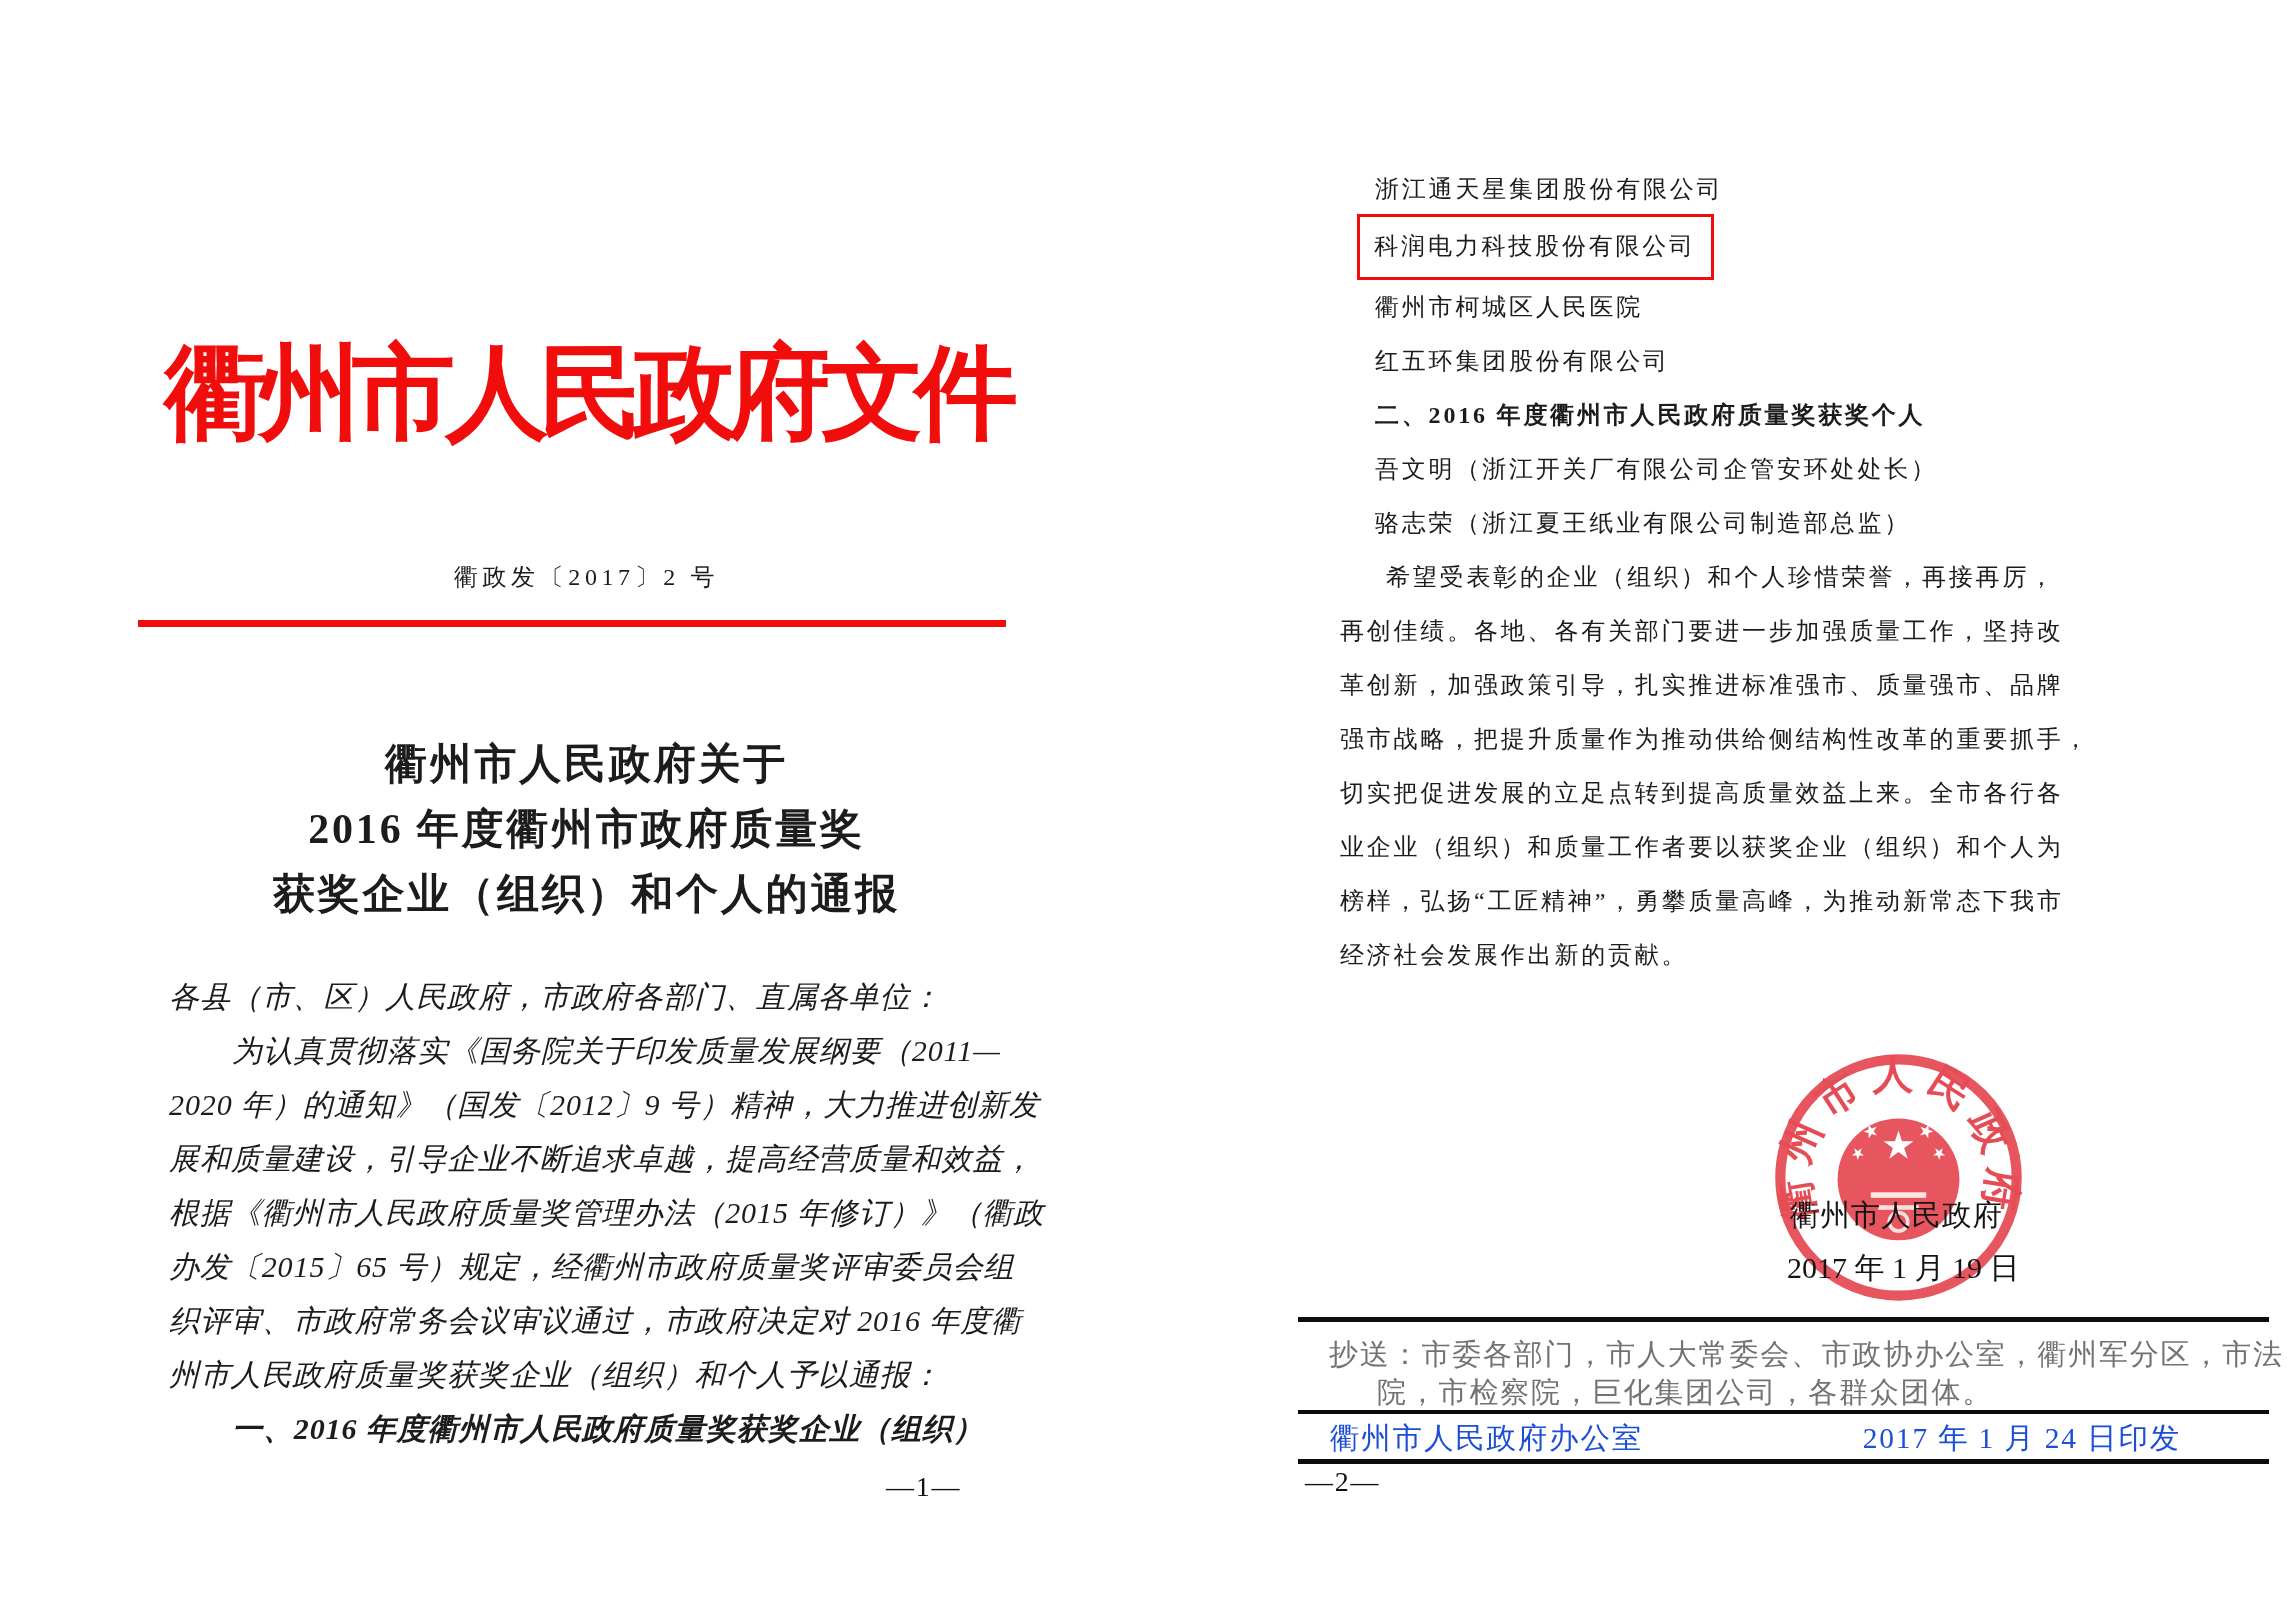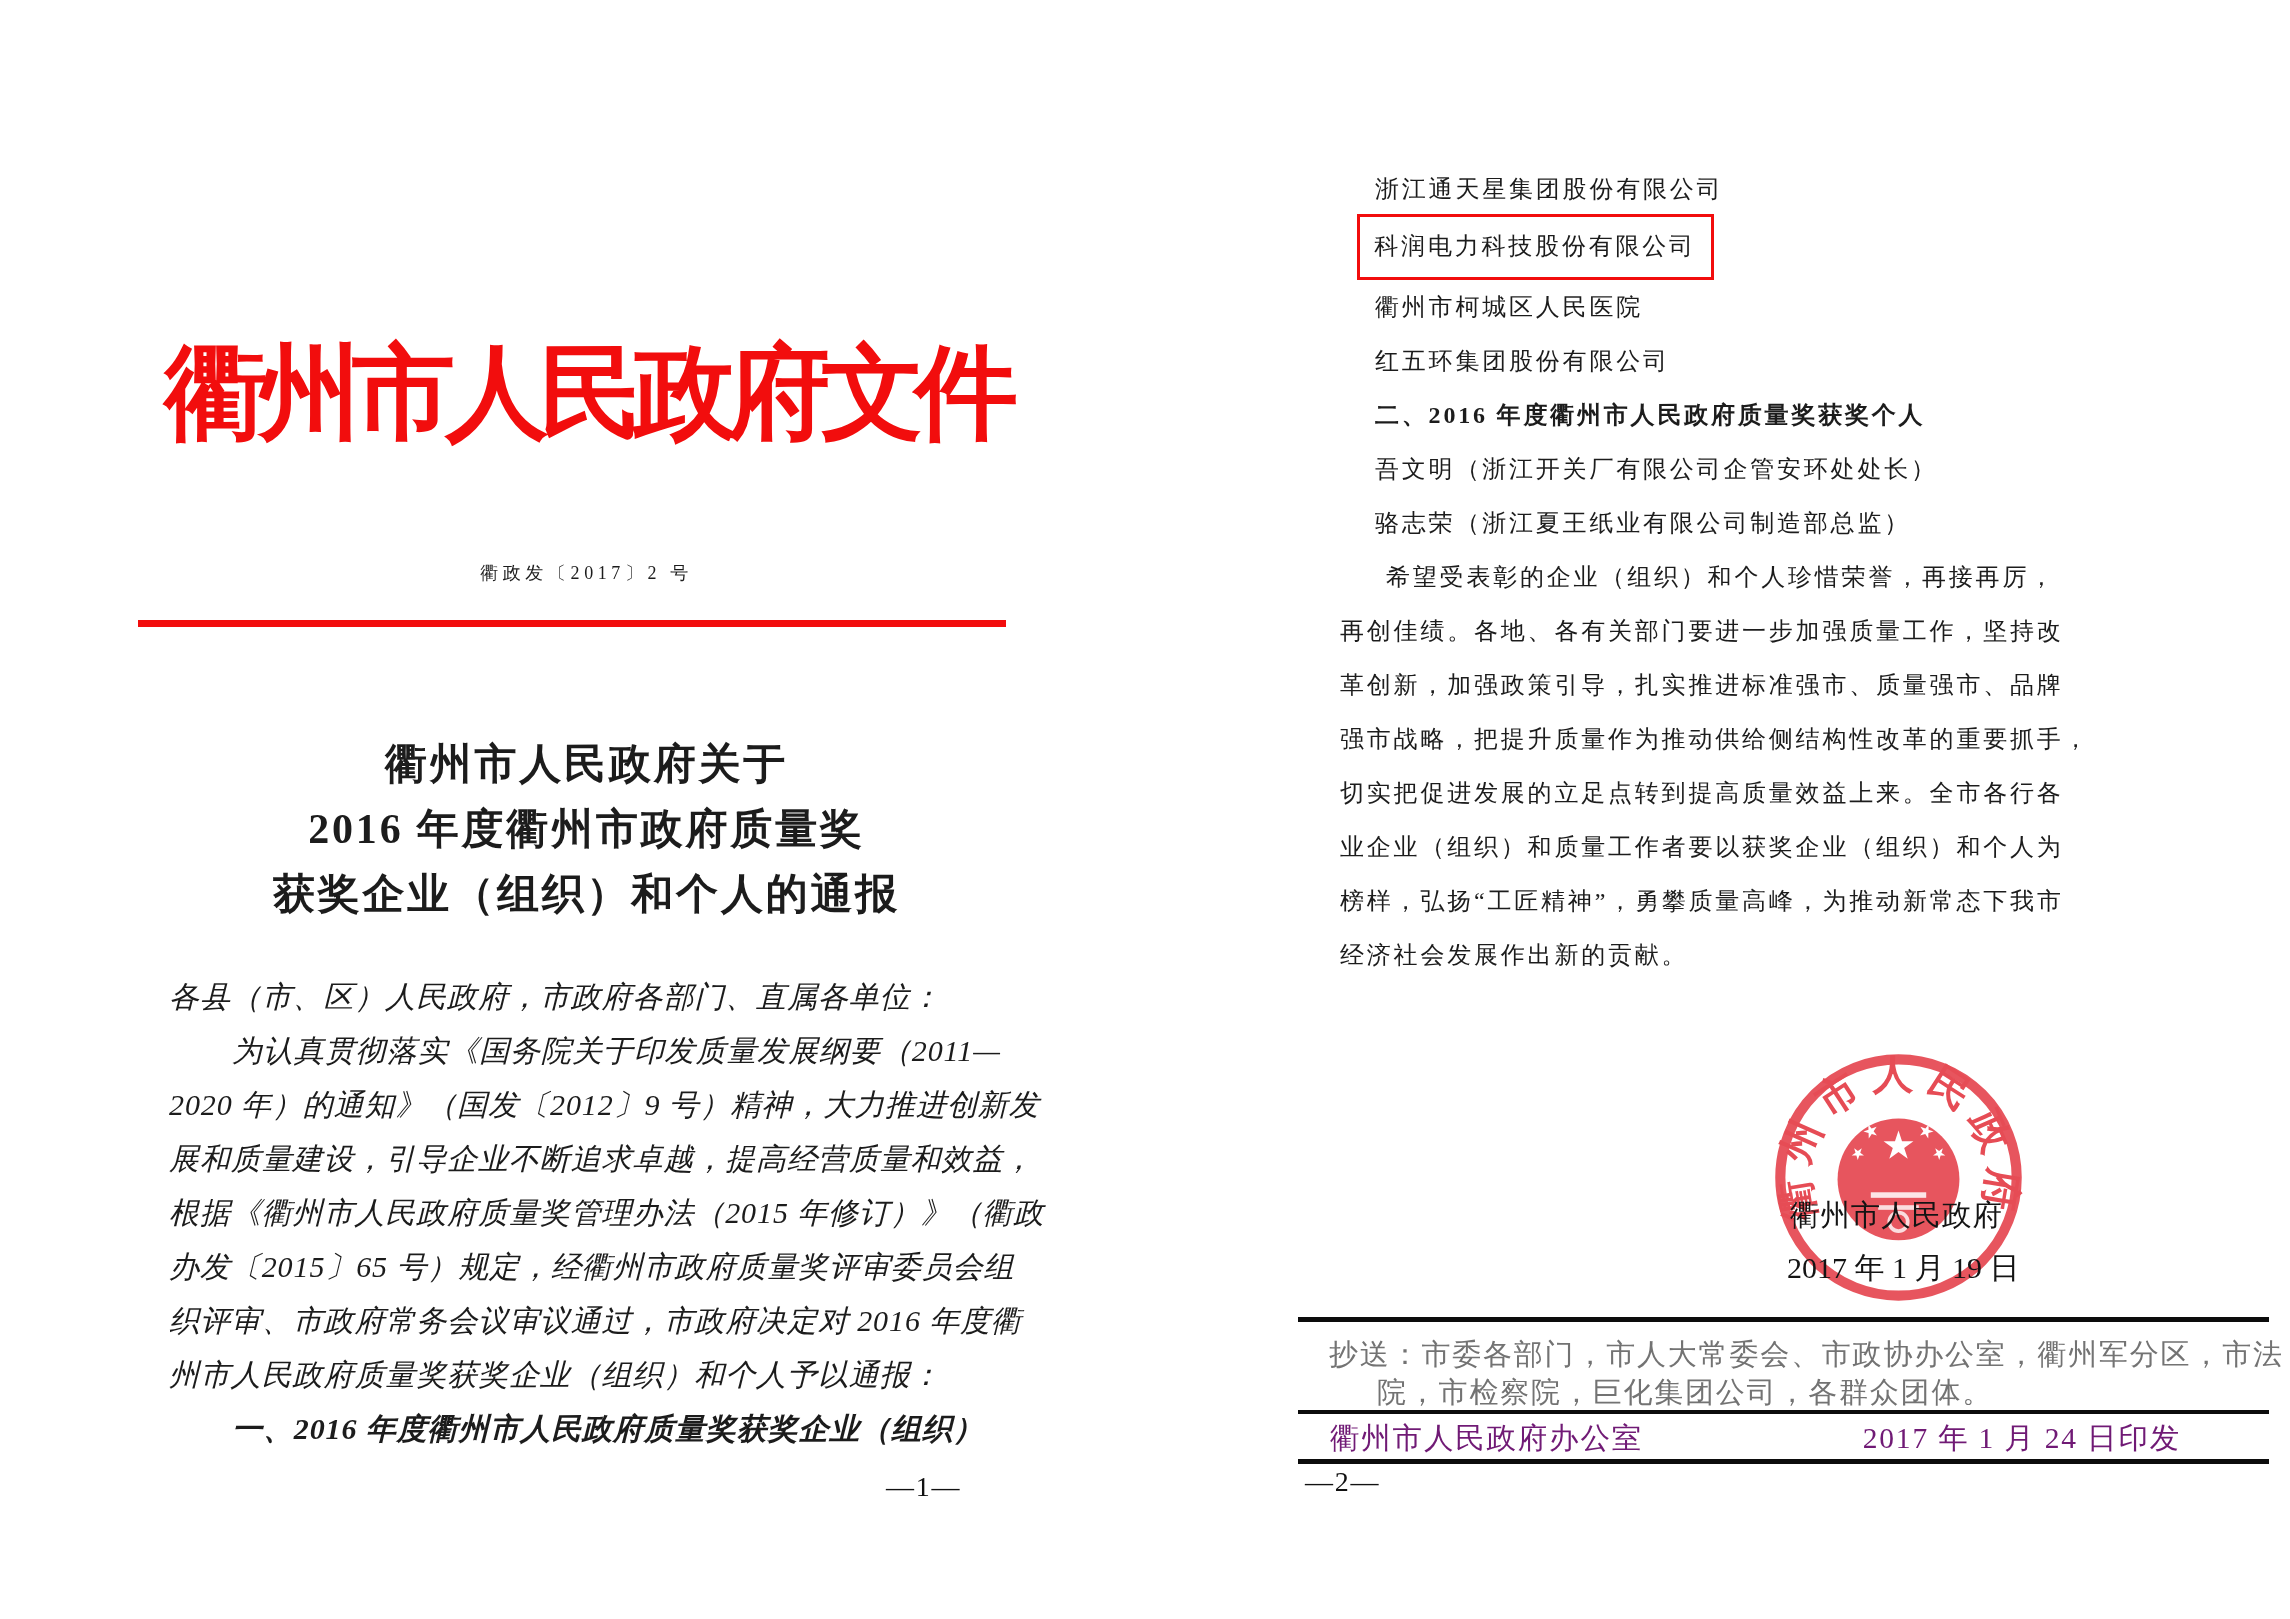--- a/index.html
+++ b/index.html
@@ -9,21 +9,21 @@
   }
   .abs{position:absolute;}
   
   .red-header{
     left:125px;top:325px;width:923px;text-align:center;
     font-size:103px;font-weight:bold;letter-spacing:-9.2px;line-height:137px;
     color:var(--accent-red);white-space:nowrap;
   }
   .doc-number{
     left:125px;top:561px;width:923px;text-align:center;
-    font-size:18px;letter-spacing:4.6px;white-space:nowrap;
+    font-size:24px;letter-spacing:4.6px;white-space:nowrap;
   }
   .red-rule{left:138px;top:620px;width:868px;height:6.5px;background:var(--accent-red);}
   .title-block{
     left:123px;top:732px;width:927px;text-align:center;
     font-size:42px;font-weight:bold;line-height:65px;letter-spacing:2.8px;
   }
   .body1{
     left:169px;top:970px;width:831px;
     font-size:30px;line-height:54px;letter-spacing:0.9px;white-space:nowrap;font-style:italic;
   }
@@ -56,21 +56,21 @@
   .r1{top:1317px;height:4.6px;}
   .r2{top:1410px;height:3.7px;}
   .r3{top:1459px;height:4.6px;}
   .cc-block{
     left:1329px;top:1335px;width:923px;font-size:29px;line-height:38px;
     letter-spacing:1.8px;white-space:nowrap;color:#737373;
   }
   .cc-line2{margin-left:48px;}
   .footer-row{
     left:1330px;top:1419px;width:851px;display:flex;justify-content:space-between;
-    font-size:29.5px;letter-spacing:1.8px;white-space:nowrap;color:#701a75;
+    font-size:29.5px;letter-spacing:1.8px;white-space:nowrap;color:#1d4ed8;
   }
 </style>
 </head>
 <body>
 
 <div class="canvas">
 
   <div class="abs red-header">衢州市人民政府文件</div>
 
   <div class="abs doc-number">衢政发〔2017〕2 号</div>

